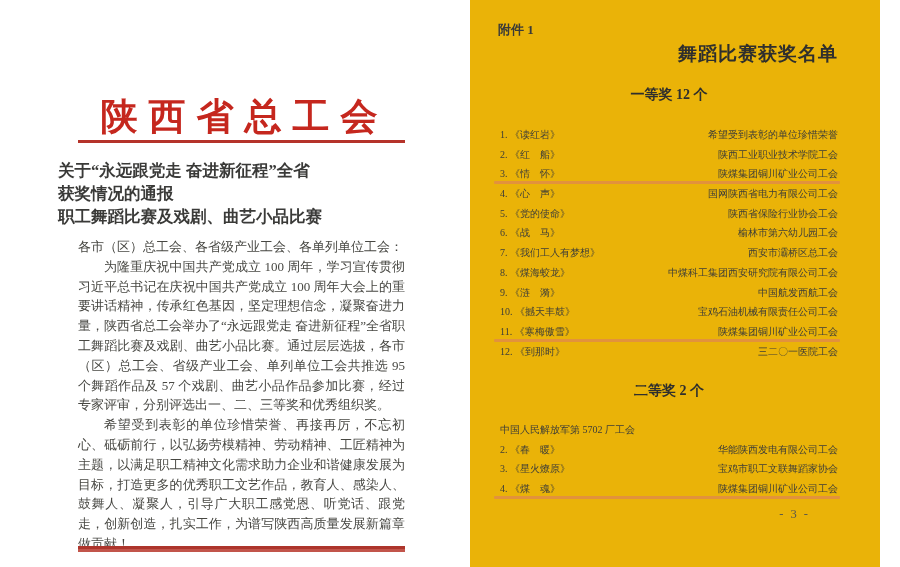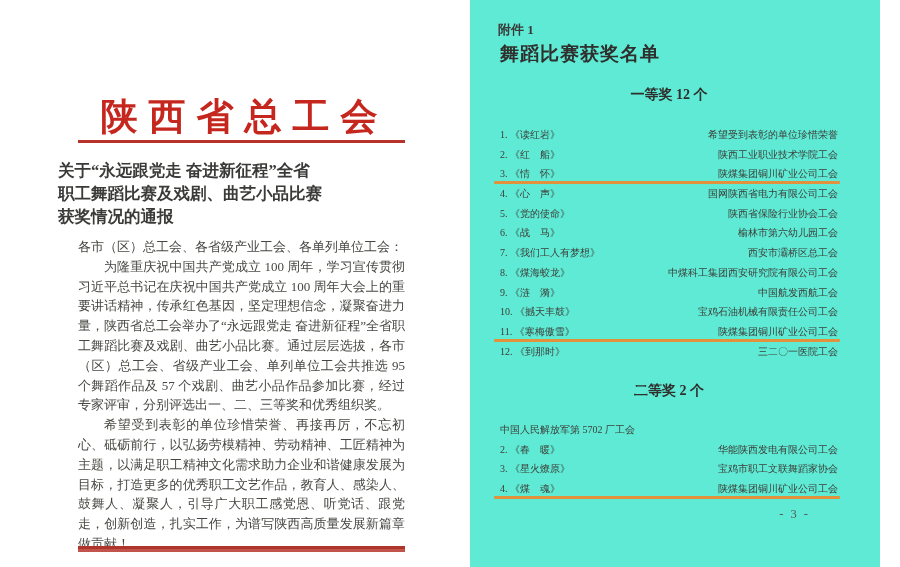--- a/index.html
+++ b/index.html
@@ -23,23 +23,23 @@
     position:absolute;top:201px;left:20px;width:327px;
     font-size:13px;line-height:19.8px;text-align:justify;color:#474742;
   }
   .body-text p{margin:0;font-family:Liberation Serif, serif;}
   .body-text p.ind{text-indent:2em;}
   .foot-rule{
     position:absolute;top:510px;left:20px;width:327px;height:6px;
     background:linear-gradient(to bottom,#ad352c 0 42%,#ffffff 42% 58%,#c2554b 58% 100%);
   }
   
-  .right-page{position:absolute;left:470px;top:0;width:410px;height:567px;background:#5eead4;}
+  .right-page{position:absolute;left:470px;top:0;width:410px;height:567px;background:#eab308;}
   .attach{position:absolute;top:21px;left:28px;font-size:13px;font-weight:bold;color:#3a3a38;}
-  .list-title{position:absolute;top:41px;left:30px;width:338px;text-align:left;
+  .list-title{position:absolute;top:41px;left:30px;width:338px;text-align:right;
     font-size:19px;font-weight:bold;color:#2f2f2d;letter-spacing:1px;}
   .prize-head{position:absolute;left:30px;width:338px;text-align:center;
     font-size:14px;font-weight:bold;color:#2f2f2d;}
   .head-1{top:86px;}
   .head-2{top:382px;}
   .award-list{position:absolute;left:30px;width:338px;font-size:10px;color:#3d3d38;}
   .list-1{top:125px;}
   .list-2{top:420px;}
   .row{position:relative;display:flex;justify-content:space-between;align-items:baseline;
     height:19.7px;line-height:19.7px;white-space:nowrap;}
@@ -52,22 +52,22 @@
 </head>
 <body>
 
 <div class="canvas">
 
   <div class="left-page">
     <div class="masthead">陕西省总工会</div>
     <div class="mast-rule"></div>
     <div class="doc-title">
       <div>关于“永远跟党走 奋进新征程”全省</div>
+      <div>获奖情况的通报</div>
       <div>职工舞蹈比赛及戏剧、曲艺小品比赛</div>
-      <div>获奖情况的通报</div>
     </div>
     <div class="body-text">
       <p>各市（区）总工会、各省级产业工会、各单列单位工会：</p>
       <p class="ind">为隆重庆祝中国共产党成立 100 周年，学习宣传贯彻习近平总书记在庆祝中国共产党成立 100 周年大会上的重要讲话精神，传承红色基因，坚定理想信念，凝聚奋进力量，陕西省总工会举办了“永远跟党走 奋进新征程”全省职工舞蹈比赛及戏剧、曲艺小品比赛。通过层层选拔，各市（区）总工会、省级产业工会、单列单位工会共推选 95 个舞蹈作品及 57 个戏剧、曲艺小品作品参加比赛，经过专家评审，分别评选出一、二、三等奖和优秀组织奖。</p>
       <p class="ind">希望受到表彰的单位珍惜荣誉、再接再厉，不忘初心、砥砺前行，以弘扬劳模精神、劳动精神、工匠精神为主题，以满足职工精神文化需求助力企业和谐健康发展为目标，打造更多的优秀职工文艺作品，教育人、感染人、鼓舞人、凝聚人，引导广大职工感党恩、听党话、跟党走，创新创造，扎实工作，为谱写陕西高质量发展新篇章做贡献！</p>
     </div>
     <div class="foot-rule"></div>
   </div>
 
   <div class="right-page">

